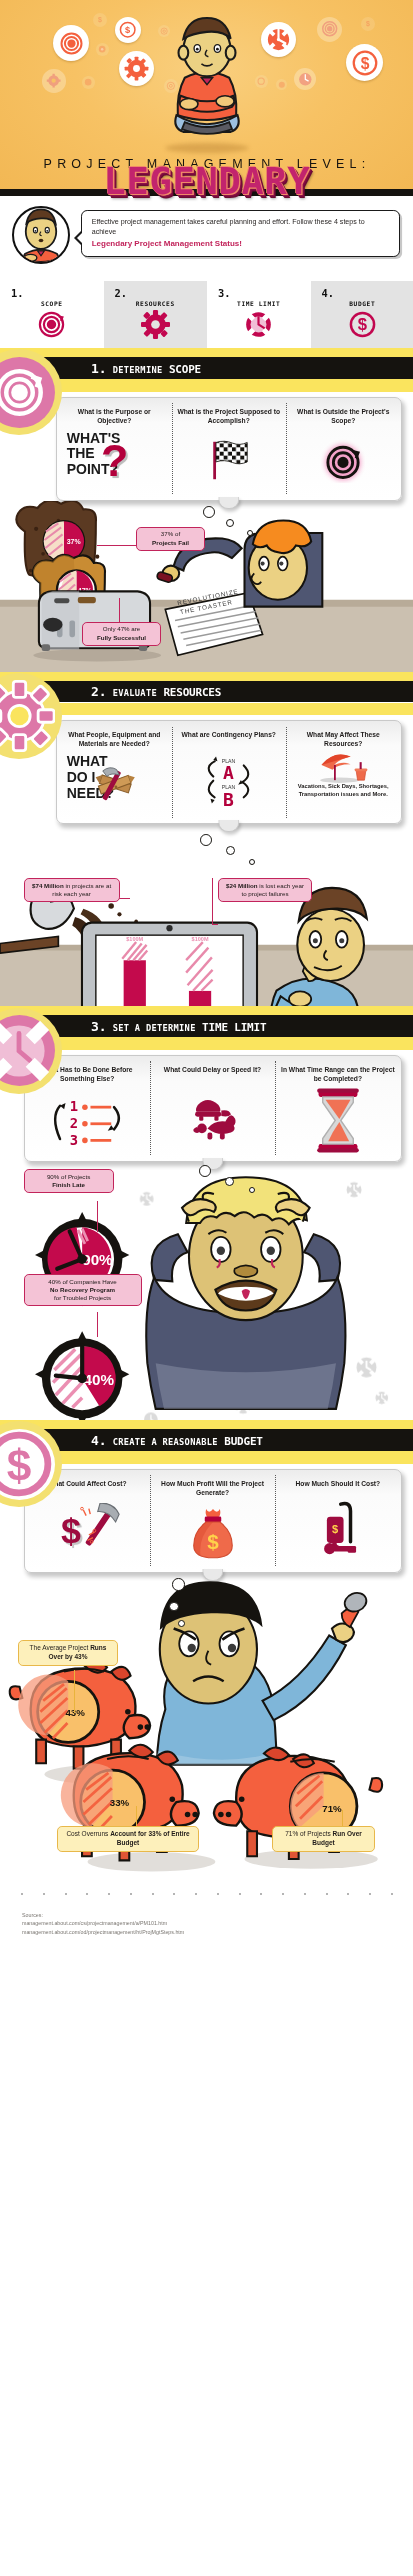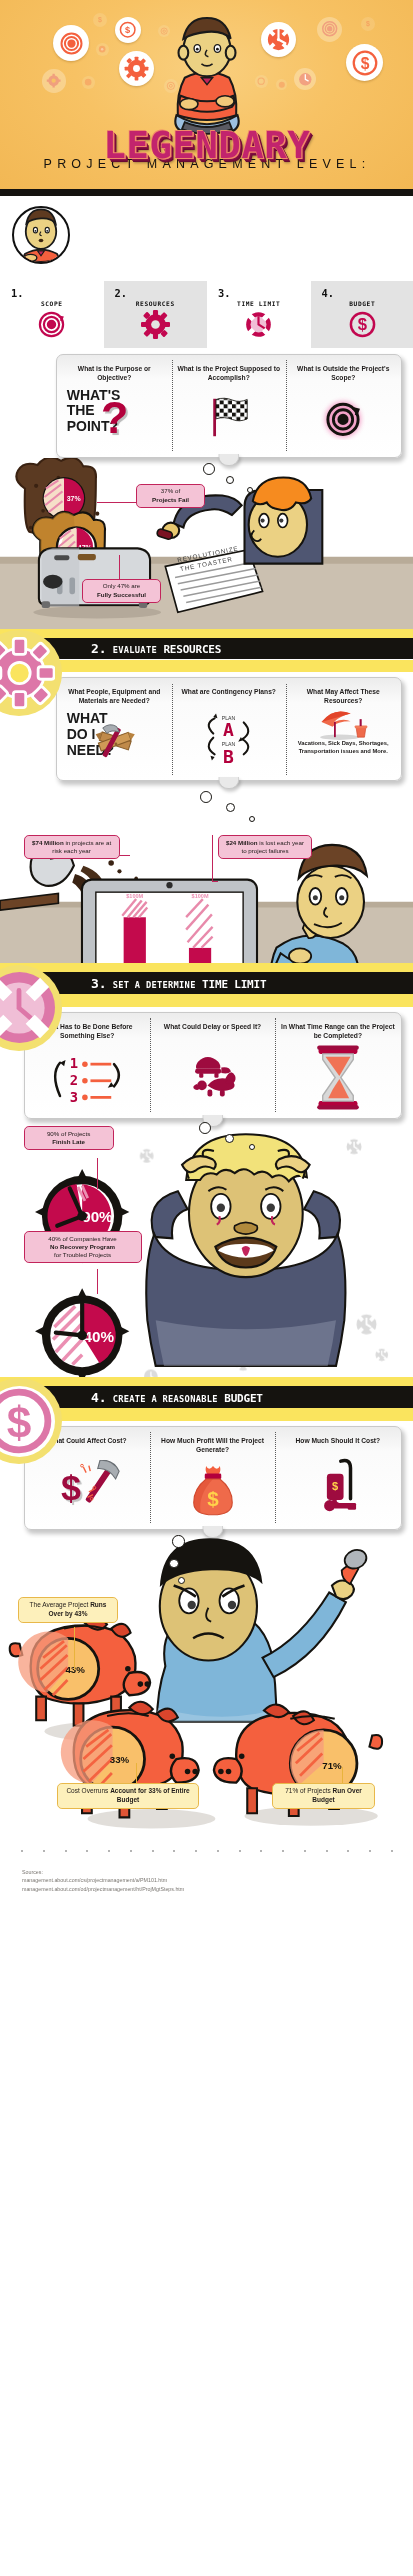--- a/index.html
+++ b/index.html
@@ -38,20 +38,21 @@
   .hero-word {
     position:absolute; left:0; right:0; bottom:-15.3px; text-align:center;
     font-family:"DejaVu Sans Mono", monospace;
     font-size:37px; font-weight:bold; letter-spacing:0.7px;
     color:#c2246d;
     text-shadow:
       0.7px 0.7px 0 #f08a68, 1.4px 1.4px 0 #f08a68, -0.7px -0.7px 0 #f08a68,
       2.1px 2.1px 0 #8e0f47, 2.8px 2.8px 0 #7a0c3c, 3.5px 3.5px 0 #6b0a34,
       4.2px 4.9px 2.8px rgba(0,0,0,.35);
     background: linear-gradient(180deg,#d9609a 0%, #c2246d 48%, #f2705a 52%, #b81f5e 100%);
+    margin-top: 36px;
     -webkit-background-clip: text;
   }
   .hero-bar { position:absolute; left:0; right:0; bottom:0; height:7px; background:#15130f; }
 
   
   .intro { position:relative; padding:11px 9.7px 0 9.7px; height:85px; }
   .intro-avatar {
     position:absolute; left:11.8px; top:9.7px; width:58px; height:58px;
     border-radius:50%; border:2.1px solid #111; background:#fff; overflow:hidden;
   }
@@ -329,20 +330,24 @@
         <circle cx="31" cy="33" r="1.4" fill="#1a1a1a"></circle>
           <circle cx="48" cy="33" r="1.4" fill="#1a1a1a"></circle>
         <path d="M39 34 q-4 5 1 6" stroke="#1a1a1a" stroke-width="1.6" fill="none"></path>
         <ellipse cx="39" cy="47" rx="3.4" ry="2.6" fill="#3b2410"></ellipse>
         <path d="M16 66 q23 -12 46 0 q4 6 4 12 H12 q0 -6 4 -12z" fill="#f4603e" stroke="#1a1a1a" stroke-width="2.6"></path>
         <path d="M12 72 q27 12 54 0" fill="#f4603e" stroke="#1a1a1a" stroke-width="2.6"></path>
         <ellipse cx="24" cy="72" rx="9" ry="5" fill="#f0c97a" stroke="#1a1a1a" stroke-width="2"></ellipse>
         <path d="M34 62 l5 7 l5 -7z" fill="#c2245b" stroke="#1a1a1a" stroke-width="1.6"></path>
       </svg>
     </div>
+    <div class="speech">
+      <span>Effective project management takes careful planning and effort. Follow these 4 steps to achieve</span>
+      <span class="hl">Legendary Project Management Status!</span>
+    </div>
   </div>
 
   <div class="steps">
     <div class="step-cell">
       <div class="step-num">1.</div>
       <div class="step-name">SCOPE</div>
       <div class="step-ic">
         <svg width="29" height="29" viewBox="0 0 40 40">
             <g fill="none" stroke="#c2074f" stroke-width="3">
               <circle cx="20" cy="20" r="16"></circle>
@@ -390,20 +395,42 @@
       <div class="step-name">BUDGET</div>
       <div class="step-ic">
         <svg width="29" height="29" viewBox="0 0 40 40">
             <circle cx="20" cy="20" r="16" fill="none" stroke="#c2074f" stroke-width="3.4"></circle>
             <text x="20" y="28" font-size="23" font-family="Liberation Sans, sans-serif" font-weight="bold" fill="#c2074f" text-anchor="middle">$</text>
           </svg>
       </div>
     </div>
   </div>
 
+  <div class="banner">
+    <div class="yellow-top"></div>
+    <div class="black"></div>
+    <div class="yellow-bot"></div>
+    <div class="medal">
+      <div class="inner">
+        <svg width="53" height="53" viewBox="0 0 40 40">
+            <g fill="none" stroke="#fff" stroke-width="3.4">
+              <circle cx="20" cy="20" r="16"></circle>
+              <circle cx="20" cy="20" r="10"></circle>
+              <circle cx="20" cy="20" r="4.6" fill="#fff"></circle>
+            </g>
+            <path d="M29 8 l6 2 l-2 6" fill="none" stroke="#fff" stroke-width="3.4"></path>
+          </svg>
+      </div>
+    </div>
+    <h2>
+      <span class="no">1.</span>
+      <span class="sm">DETERMINE</span>
+      <span>SCOPE</span>
+    </h2>
+  </div>
 
   <div class="qwrap" style="padding-left:56px;">
     <div class="qcard hasbig">
       <div class="bigq">WHAT'S THE POINT?</div>
       <div class="qcol">
         <h3>What is the Purpose or Objective?</h3>
         <div class="art">
           <svg width="37" height="43" viewBox="0 0 54 62">
               <text x="27" y="54" font-size="66" font-family="Liberation Sans, sans-serif" font-weight="bold" fill="#b3003c" text-anchor="middle" style="filter:drop-shadow(3px 3px 1px rgba(0,0,0,.25))">?</text>
             </svg>

